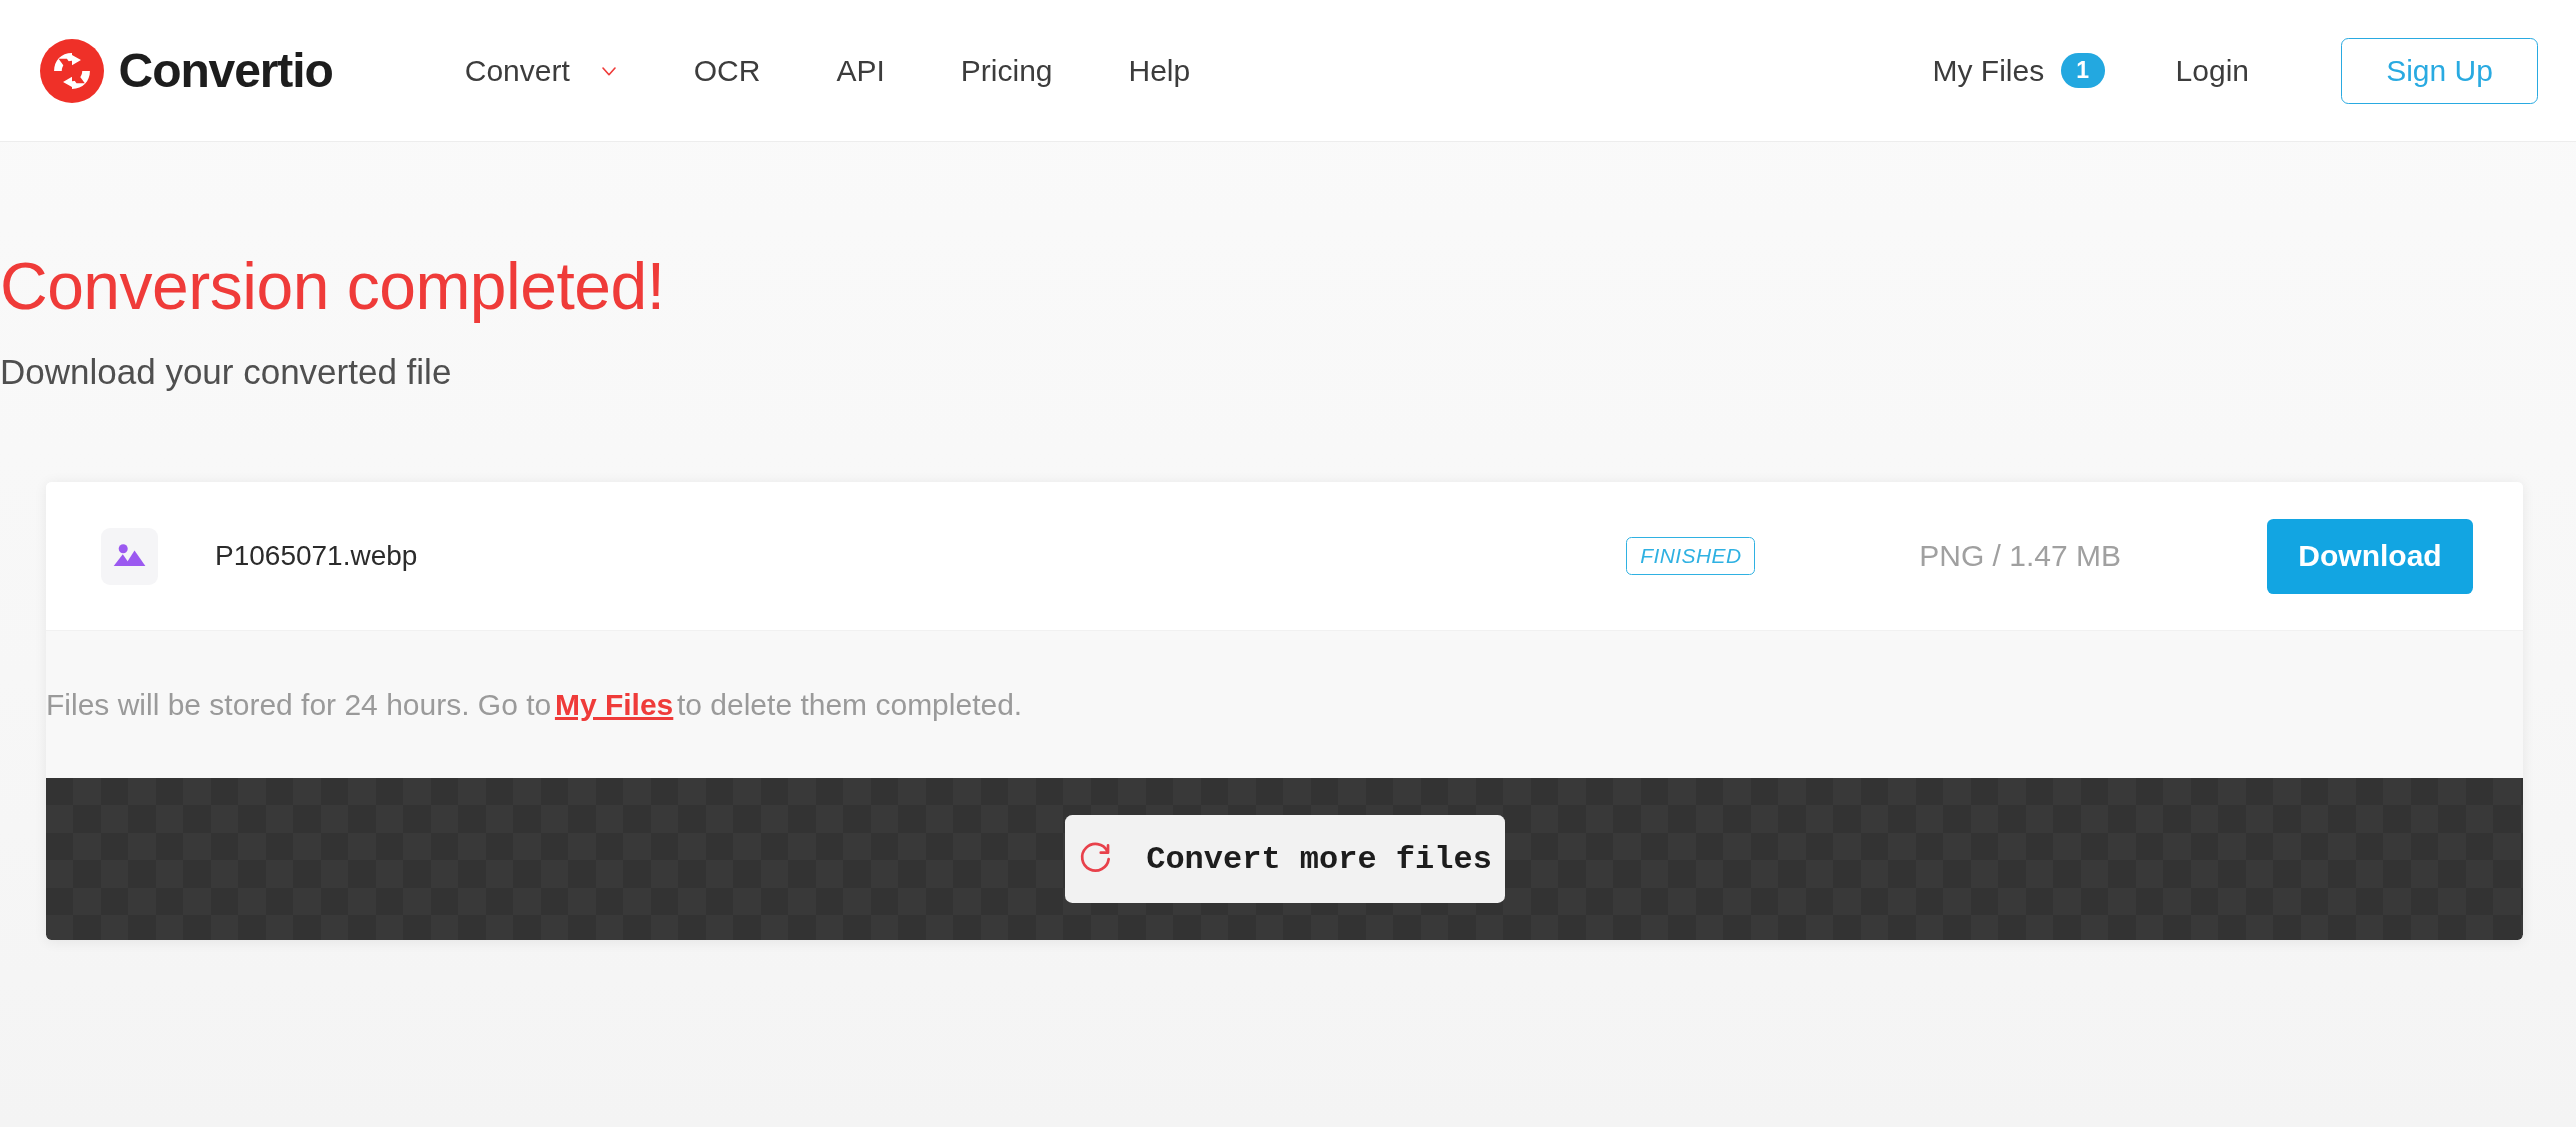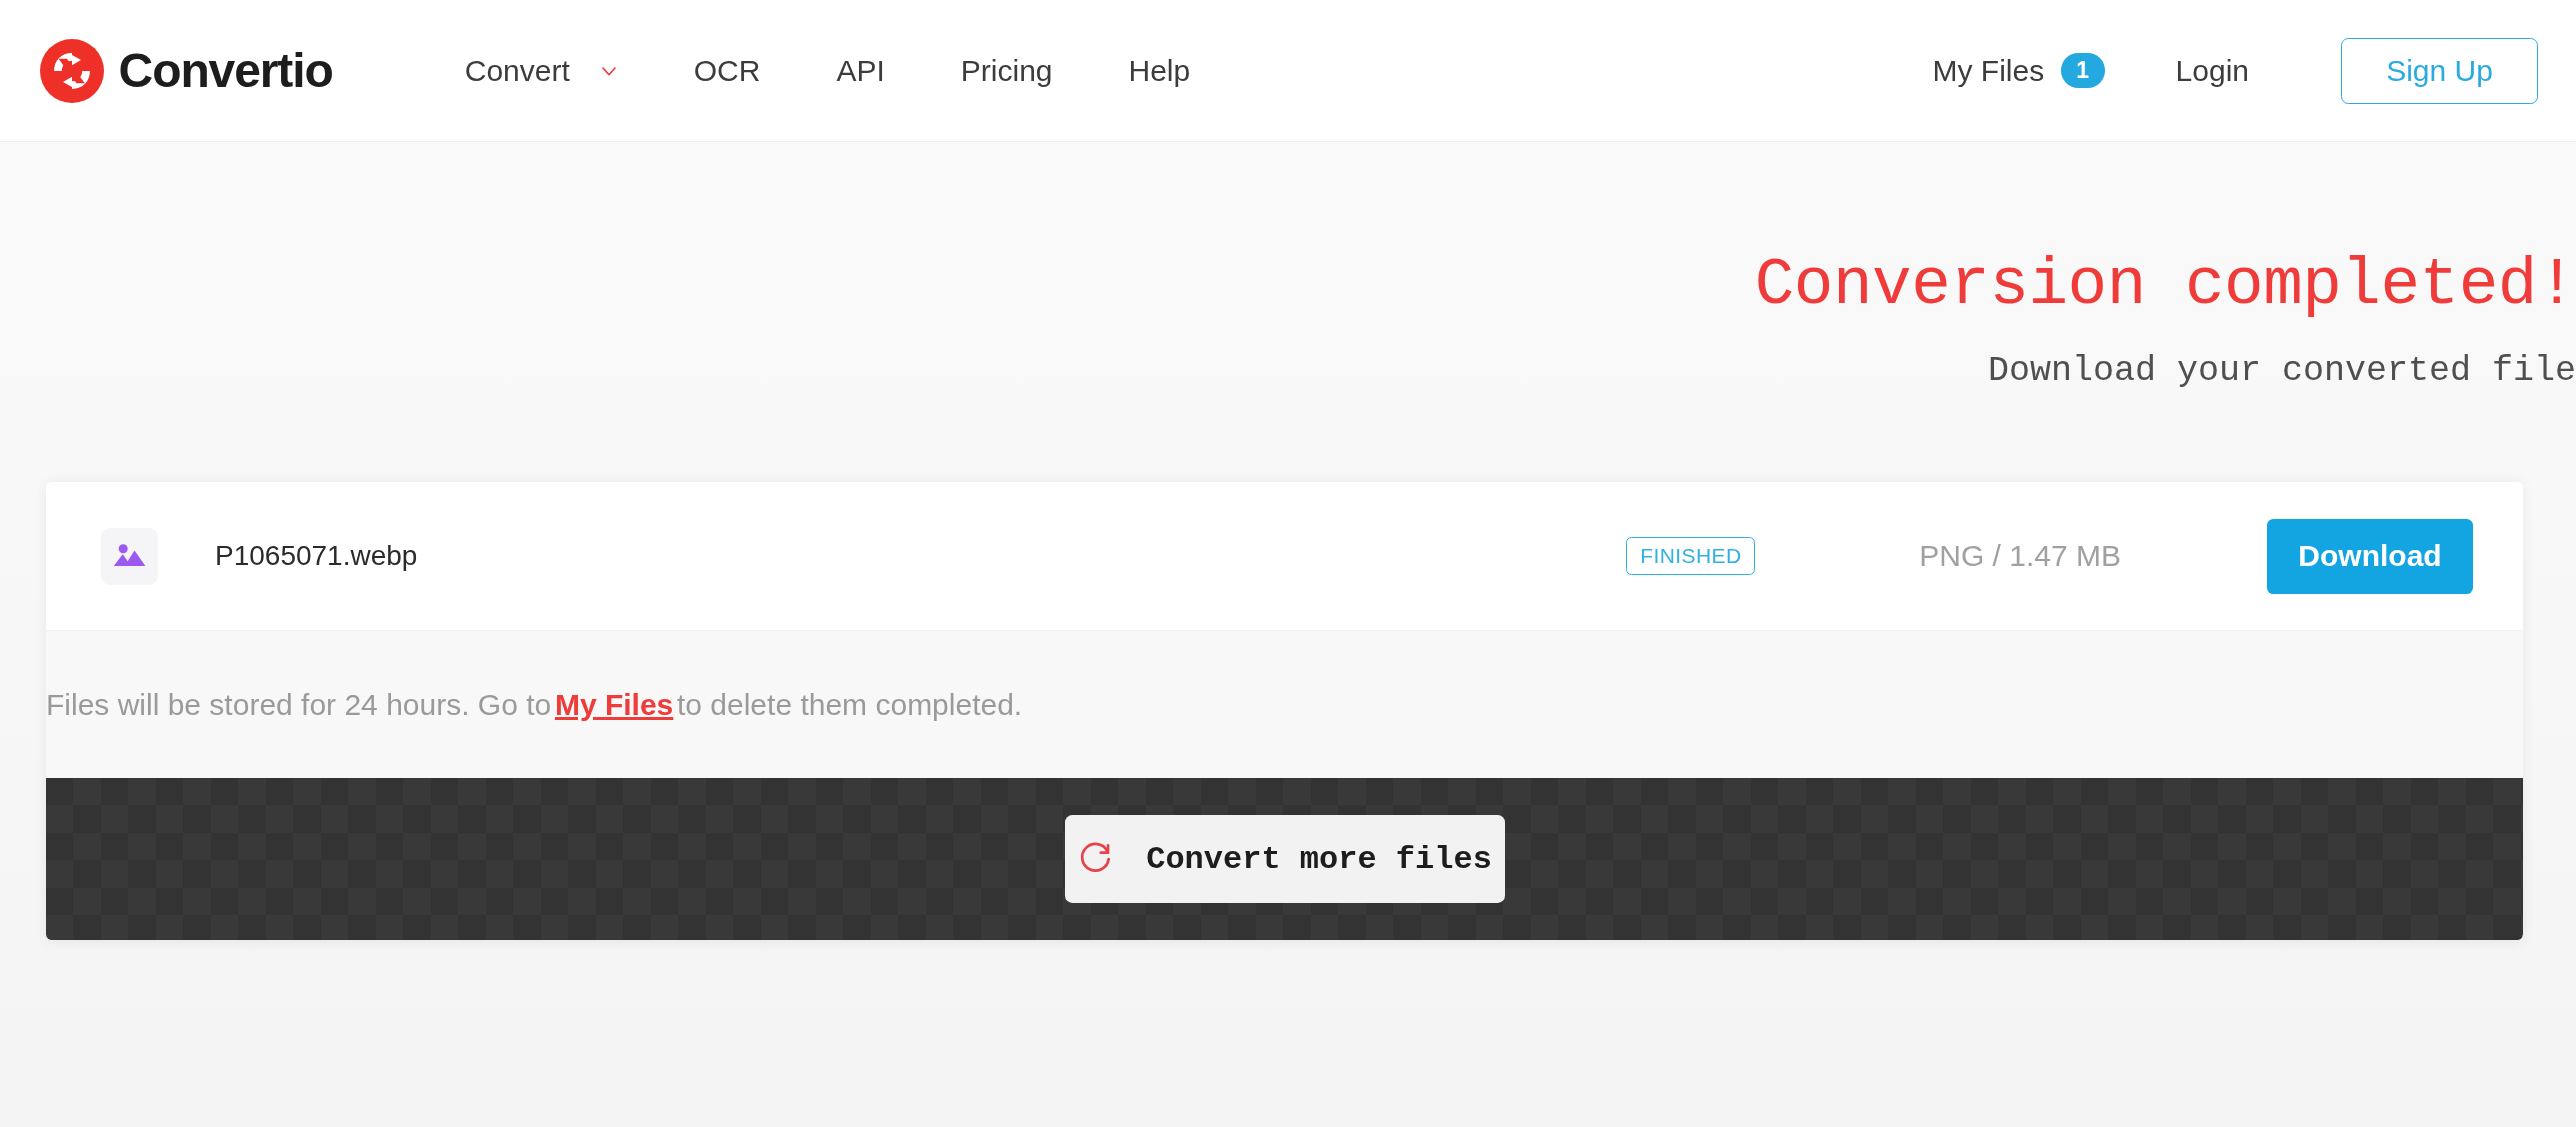--- a/index.html
+++ b/index.html
@@ -125,22 +125,21 @@
     justify-content: center;
     cursor: pointer;
     white-space: nowrap;
   }
 
   
   #hero {
     position: absolute;
     top: 142px; left: 0;
     width: 2576px;
-    text-align: right;
-    font-family: Liberation Mono, monospace;
+    text-align: left;
   }
   #hero-title {
     margin-top: 111px;
     font-size: 66px;
     color: #ef3b39;
     font-weight: normal;
     letter-spacing: -0.5px;
     line-height: 1;
   }
   #hero-sub {
@@ -186,20 +185,21 @@
   #status-badge {
     margin-left: auto;
     border: 0.9px solid #2fb1e2;
     border-radius: 5.5px;
     color: #2fb1e2;
     font-size: 21px;
     letter-spacing: 0.4px;
     padding: 7.3px 12.8px 8.2px;
     line-height: 1;
     white-space: nowrap;
+    font-style: italic;
   }
   #file-meta {
     margin-left: 164px;
     font-size: 30px;
     color: #a0a0a0;
     white-space: nowrap;
   }
   #download-btn {
     margin-left: 146px;
     width: 206px;

